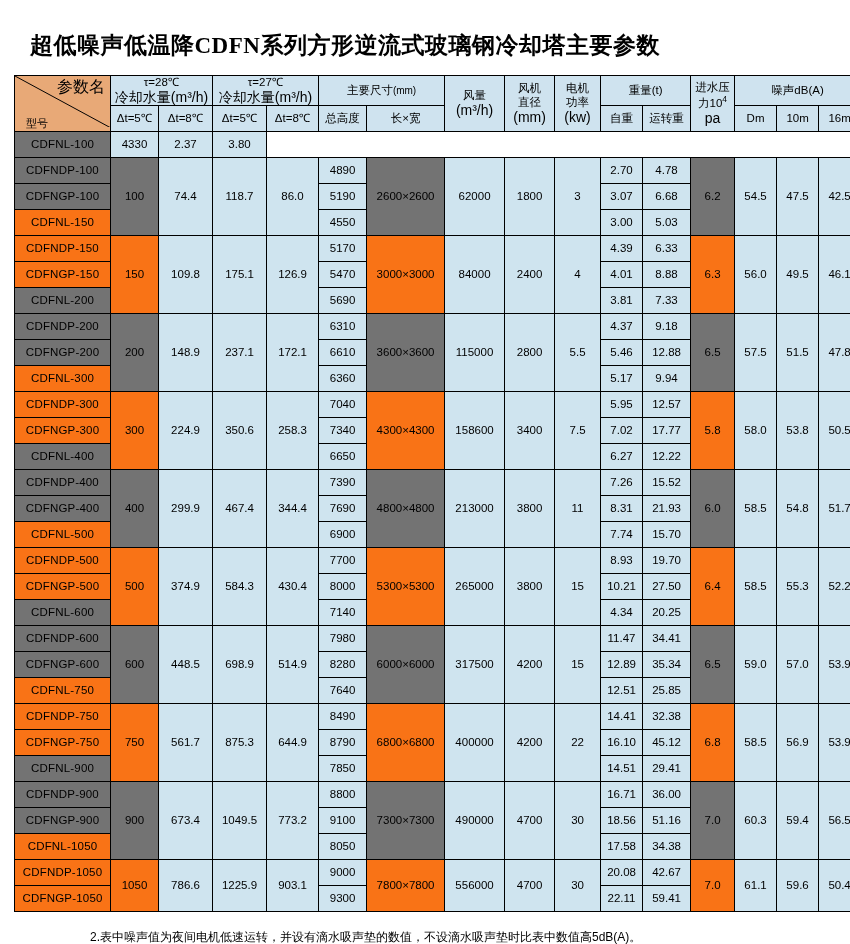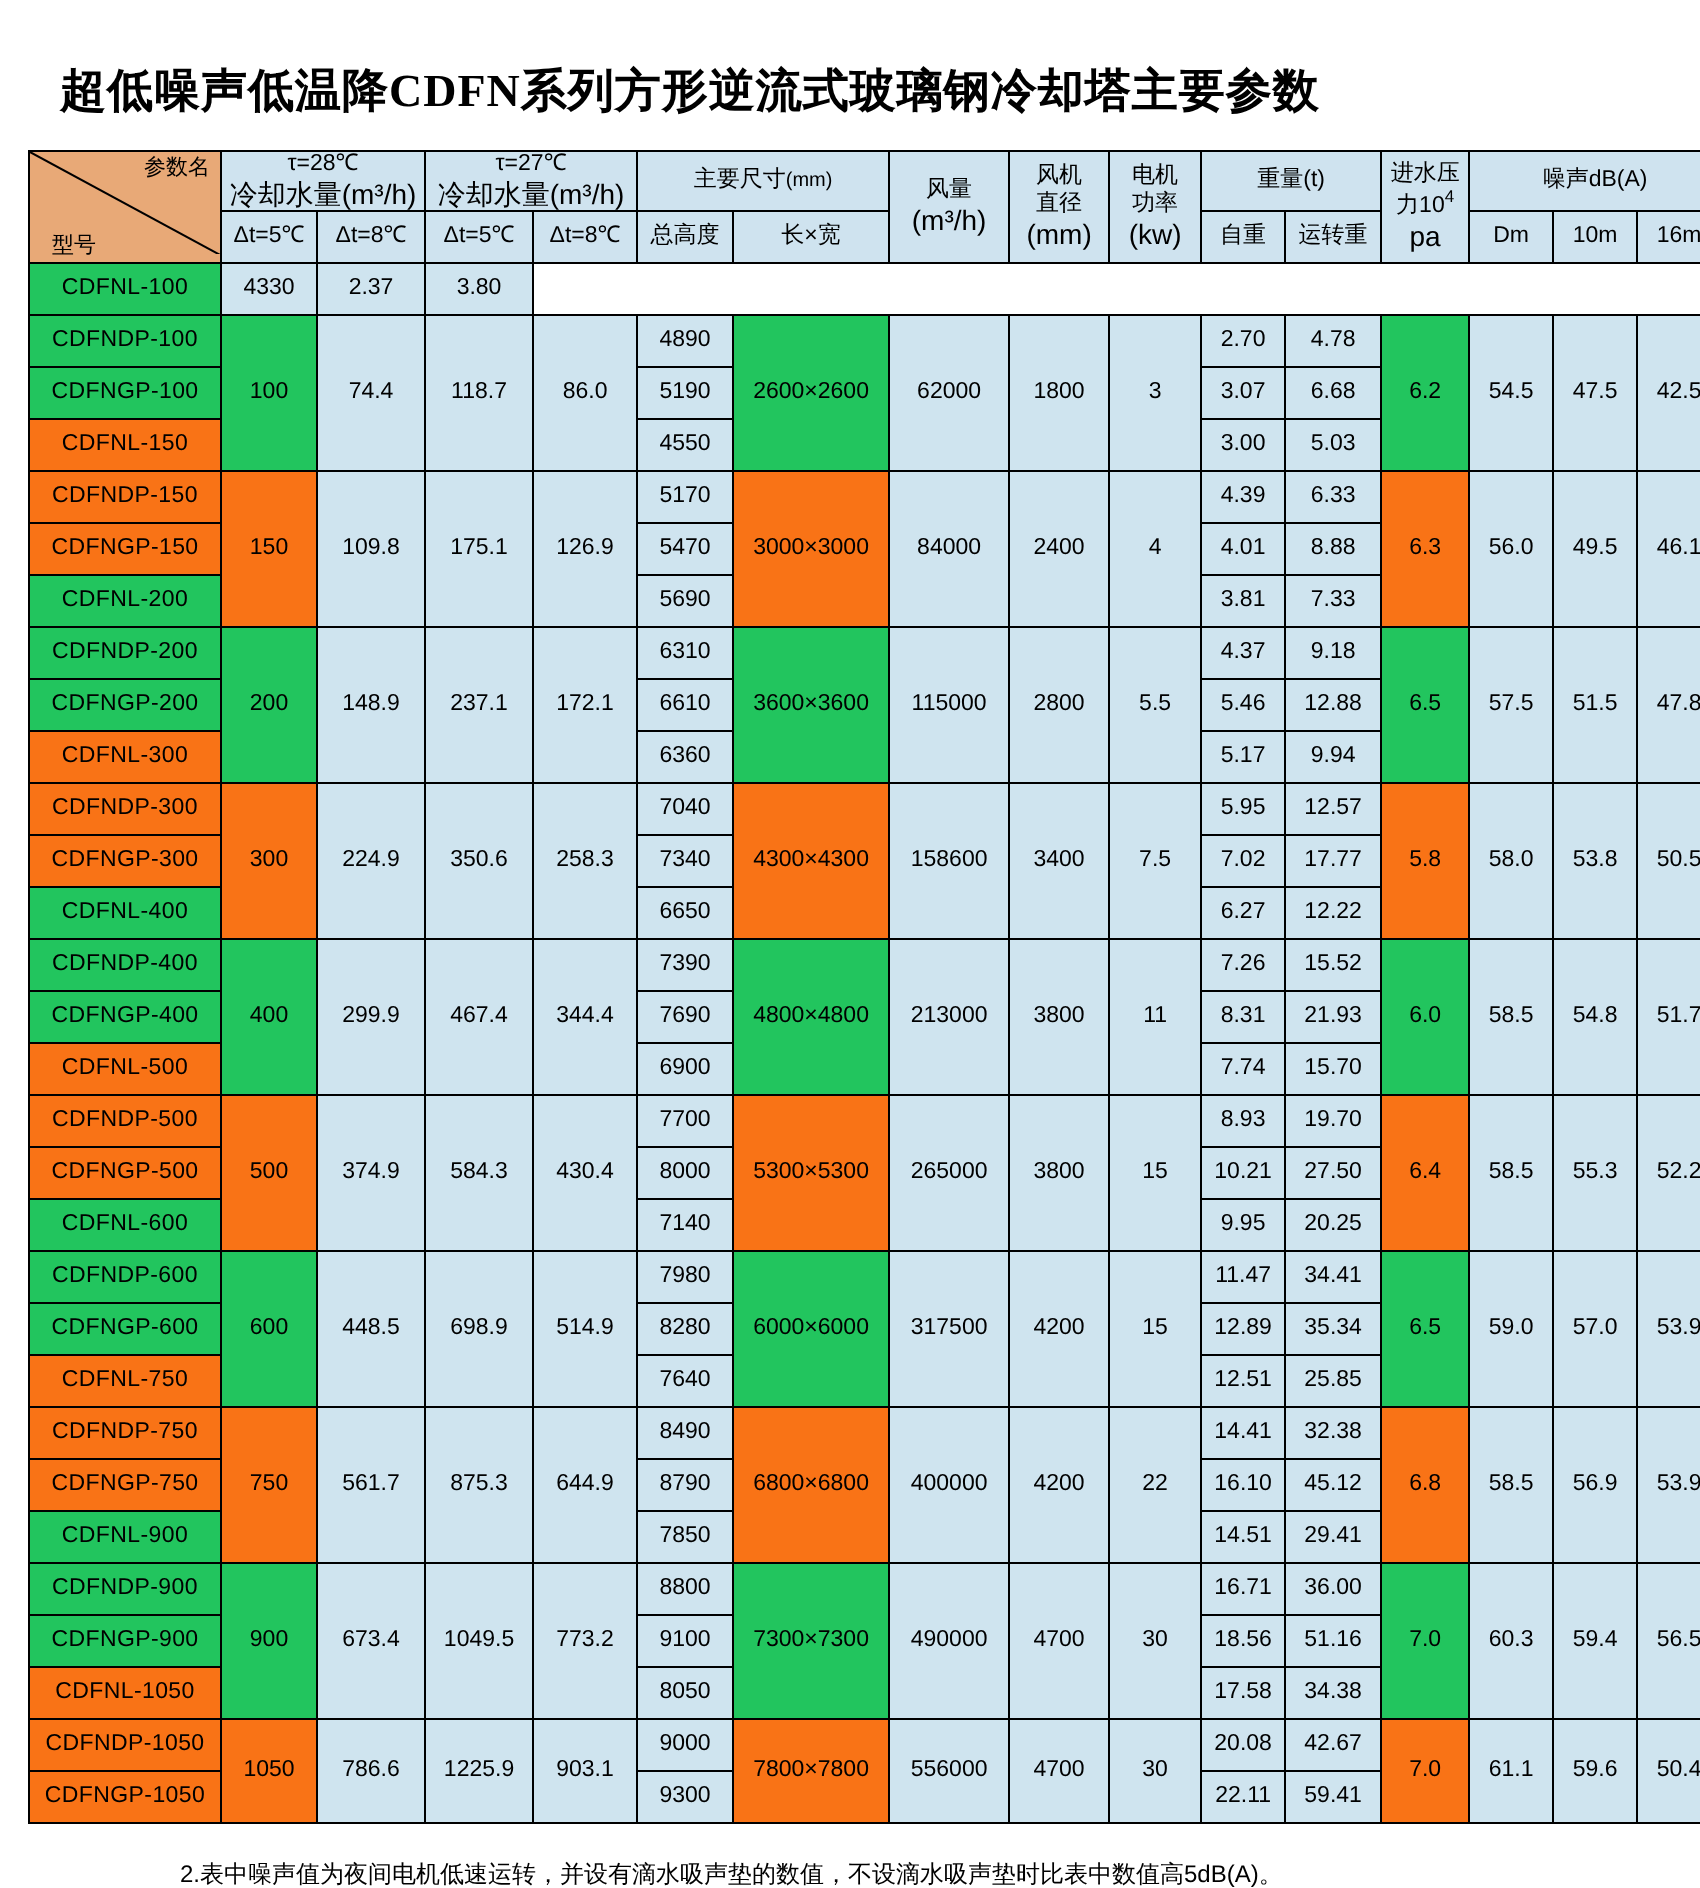--- a/index.html
+++ b/index.html
@@ -36,21 +36,21 @@
     font-size: 11.5px;
     text-align: center;
     vertical-align: middle;
     padding: 0;
     height: 25px;
     font-family: "Liberation Sans", sans-serif;
     font-weight: normal;
     line-height: 1.15;
   }
   .hdr-blue   { background: #cfe3ef; }
-  .c-orange   { background: #22c55e; }
+  .c-orange   { background: #737373; }
   .c-blue     { background: #cfe4ef; }
   .c-orange-d { background: #f97316; }
 
   .model-cell {
     text-align: left;
     padding-left: 6px;
     font-size: 12px;
     letter-spacing: 0.2px;
   }
   .corner {
@@ -60,21 +60,21 @@
     padding: 0;
   }
   .corner .diag {
     position: absolute;
     left: 0; top: 0; right: 0; bottom: 0;
   }
   .corner .p-label {
     position: absolute;
     top: 2px;
     right: 5px;
-    font-size: 11px;
+    font-size: 16px;
   }
   .corner .m-label {
     position: absolute;
     bottom: 2px;
     left: 11px;
     font-size: 11px;
   }
   .sup { font-size: 8.5px; vertical-align: super; }
   .small { font-size: 10px; }
   .mini { font-size: 14px; }
@@ -354,21 +354,21 @@
         </tr>
         <tr>
           <td class="model-cell c-orange-d">CDFNGP-500</td>
           <td class="c-blue">8000</td>
           <td class="c-blue">10.21</td>
           <td class="c-blue">27.50</td>
         </tr>
         <tr>
           <td class="model-cell c-orange">CDFNL-600</td>
           <td class="c-blue">7140</td>
-          <td class="c-blue">9.95</td>
+          <td class="c-blue">4.34</td>
           <td class="c-blue">20.25</td>
         </tr>
         <tr>
           <td class="model-cell c-orange">CDFNDP-600</td>
           <td rowspan="3" class="c-orange">600</td>
           <td rowspan="3" class="c-blue">448.5</td>
           <td rowspan="3" class="c-blue">698.9</td>
           <td rowspan="3" class="c-blue">514.9</td>
           <td class="c-blue">7980</td>
           <td rowspan="3" class="c-orange">6000×6000</td>

